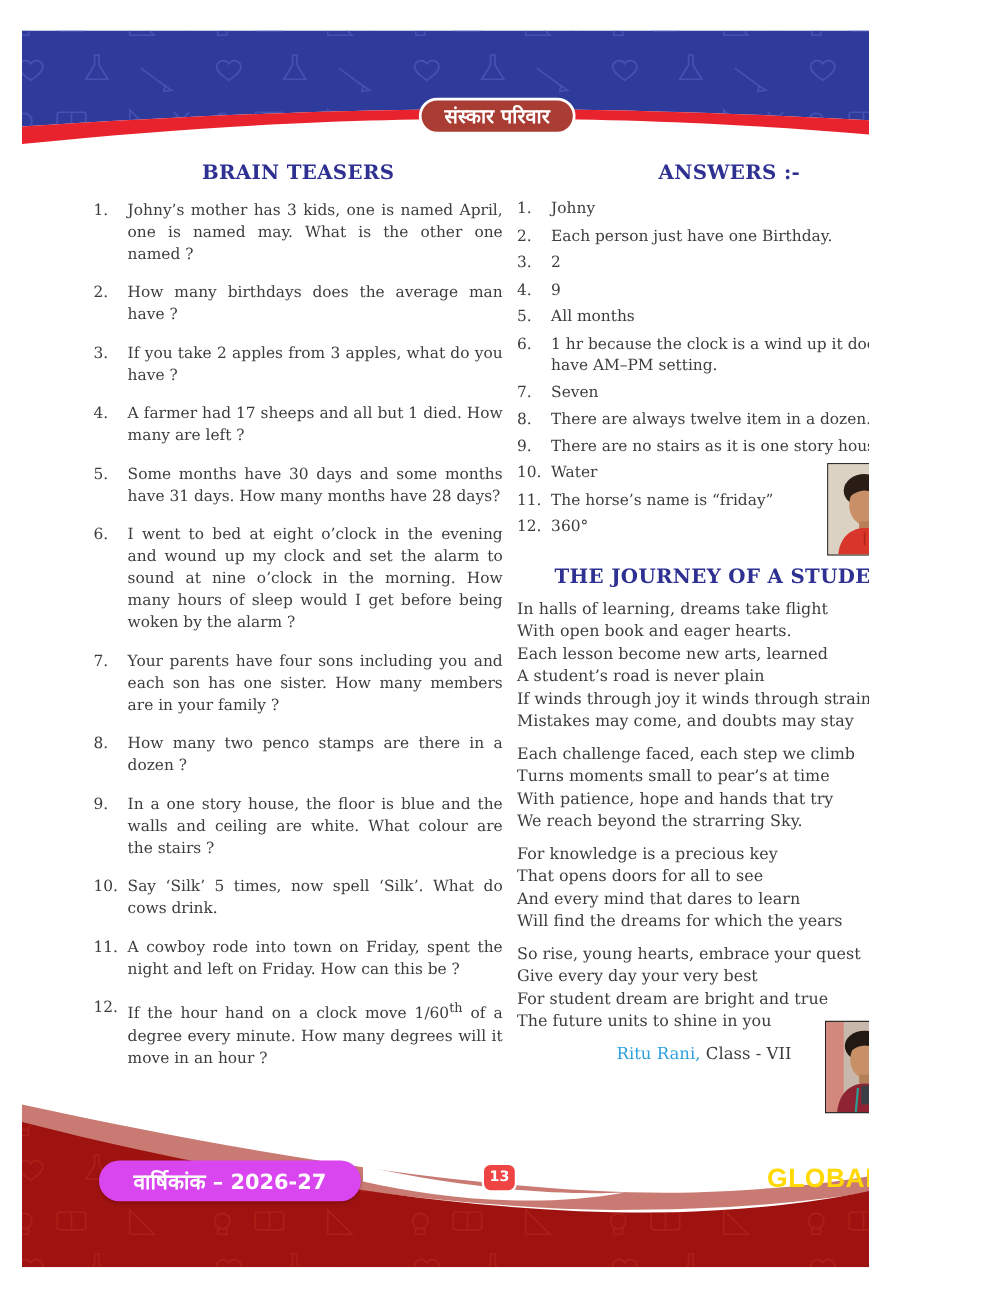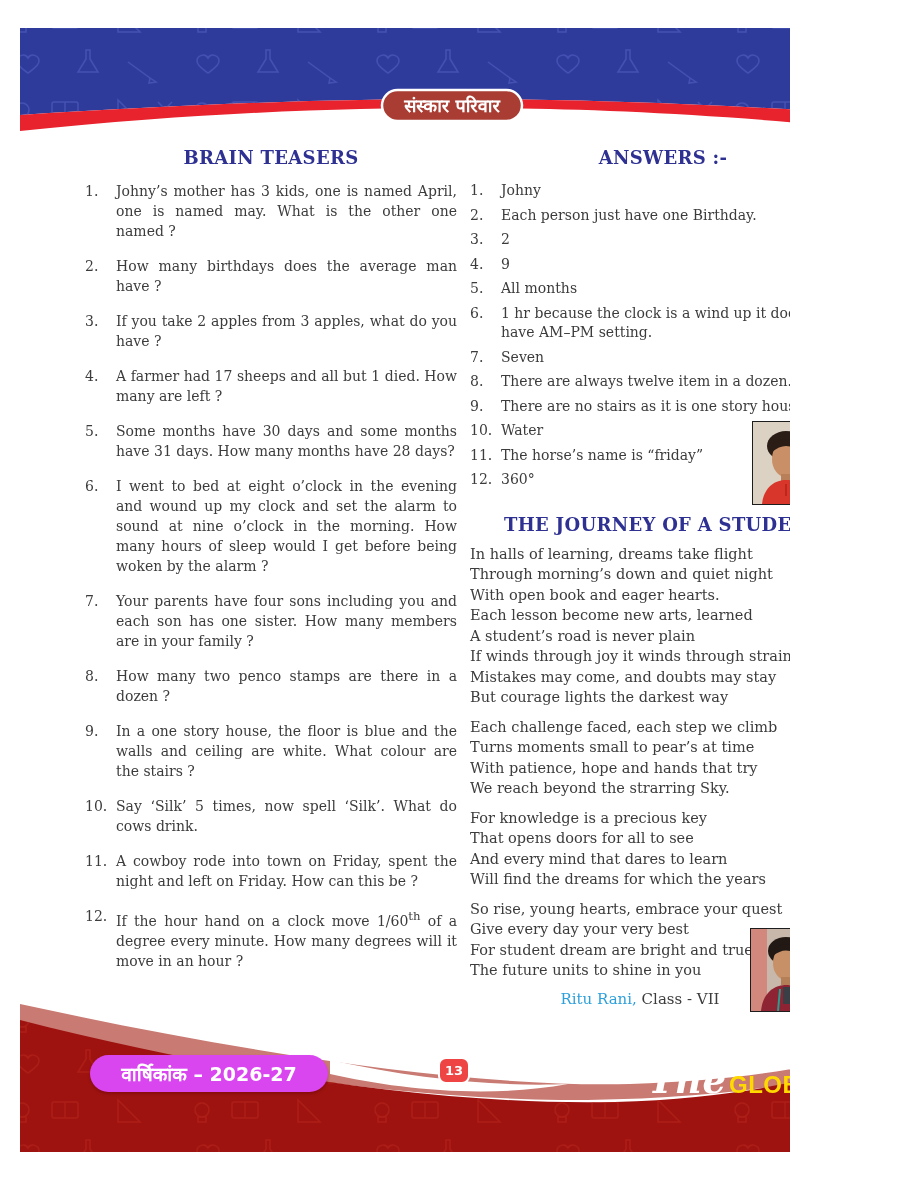--- a/index.html
+++ b/index.html
@@ -38,21 +38,21 @@
   .annual-badge{position:absolute;left:90px;top:1055px;width:238px;height:37px;background:#d946ef;
                 border-radius:19px;color:#ffffff;font-weight:bold;font-size:19px;
                 display:flex;align-items:center;justify-content:center;
                 font-family:"DejaVu Sans", sans-serif;box-shadow:0 2px 3px rgba(90,0,0,.35);}
   .page-badge{position:absolute;left:438px;top:1057px;width:32px;height:27px;background:#ef4444;
               border:2px solid #ffffff;border-radius:8px;box-sizing:border-box;color:#ffffff;
               font-size:13px;font-weight:bold;display:flex;align-items:center;justify-content:center;
               font-family:"DejaVu Sans", sans-serif;}
   .logo{position:absolute;left:648px;top:1058px;display:flex;align-items:baseline;white-space:nowrap;}
   .logo-the{font-family:"DejaVu Serif", serif;font-style:italic;font-weight:bold;color:#ffffff;
-            font-size:37px;margin-right:3px;}
+            font-size:22px;margin-right:3px;}
   .logo-global{font-family:"Liberation Sans", sans-serif;font-weight:bold;color:#ffd900;
                font-size:24px;letter-spacing:.5px;}
   .logo-face{font-family:"Liberation Sans", sans-serif;font-weight:bold;color:#ffffff;
              font-size:17px;letter-spacing:.5px;text-align:center;}
 </style>
 </head>
 <body>
 
 <div class="page">
 
@@ -186,27 +186,25 @@
     <div class="a-item">
       <span class="a-num">12.</span>
       <span class="a-text">360°</span>
     </div>
 
 
     <h2 class="section-title poem-title">THE JOURNEY OF A STUDENT</h2>
 
     <div class="stanza">
       <div class="poem-line">In halls of  learning, dreams take flight</div>
-      <div class="poem-line">Through morning’s down and quiet night</div>
       <div class="poem-line">With open book and eager hearts.</div>
       <div class="poem-line">Each lesson become new arts, learned</div>
       <div class="poem-line">A student’s road is never plain</div>
       <div class="poem-line">If winds through joy it winds through strain</div>
       <div class="poem-line">Mistakes may come, and doubts may stay</div>
-      <div class="poem-line">But courage lights the darkest way</div>
     </div>
     <div class="stanza">
       <div class="poem-line">Each challenge faced, each step we climb</div>
       <div class="poem-line">Turns moments small to pear’s at time</div>
       <div class="poem-line">With patience, hope and hands that try</div>
       <div class="poem-line">We reach beyond the strarring Sky.</div>
     </div>
     <div class="stanza">
       <div class="poem-line">For knowledge is a precious key</div>
       <div class="poem-line">That opens doors for all to see</div>

